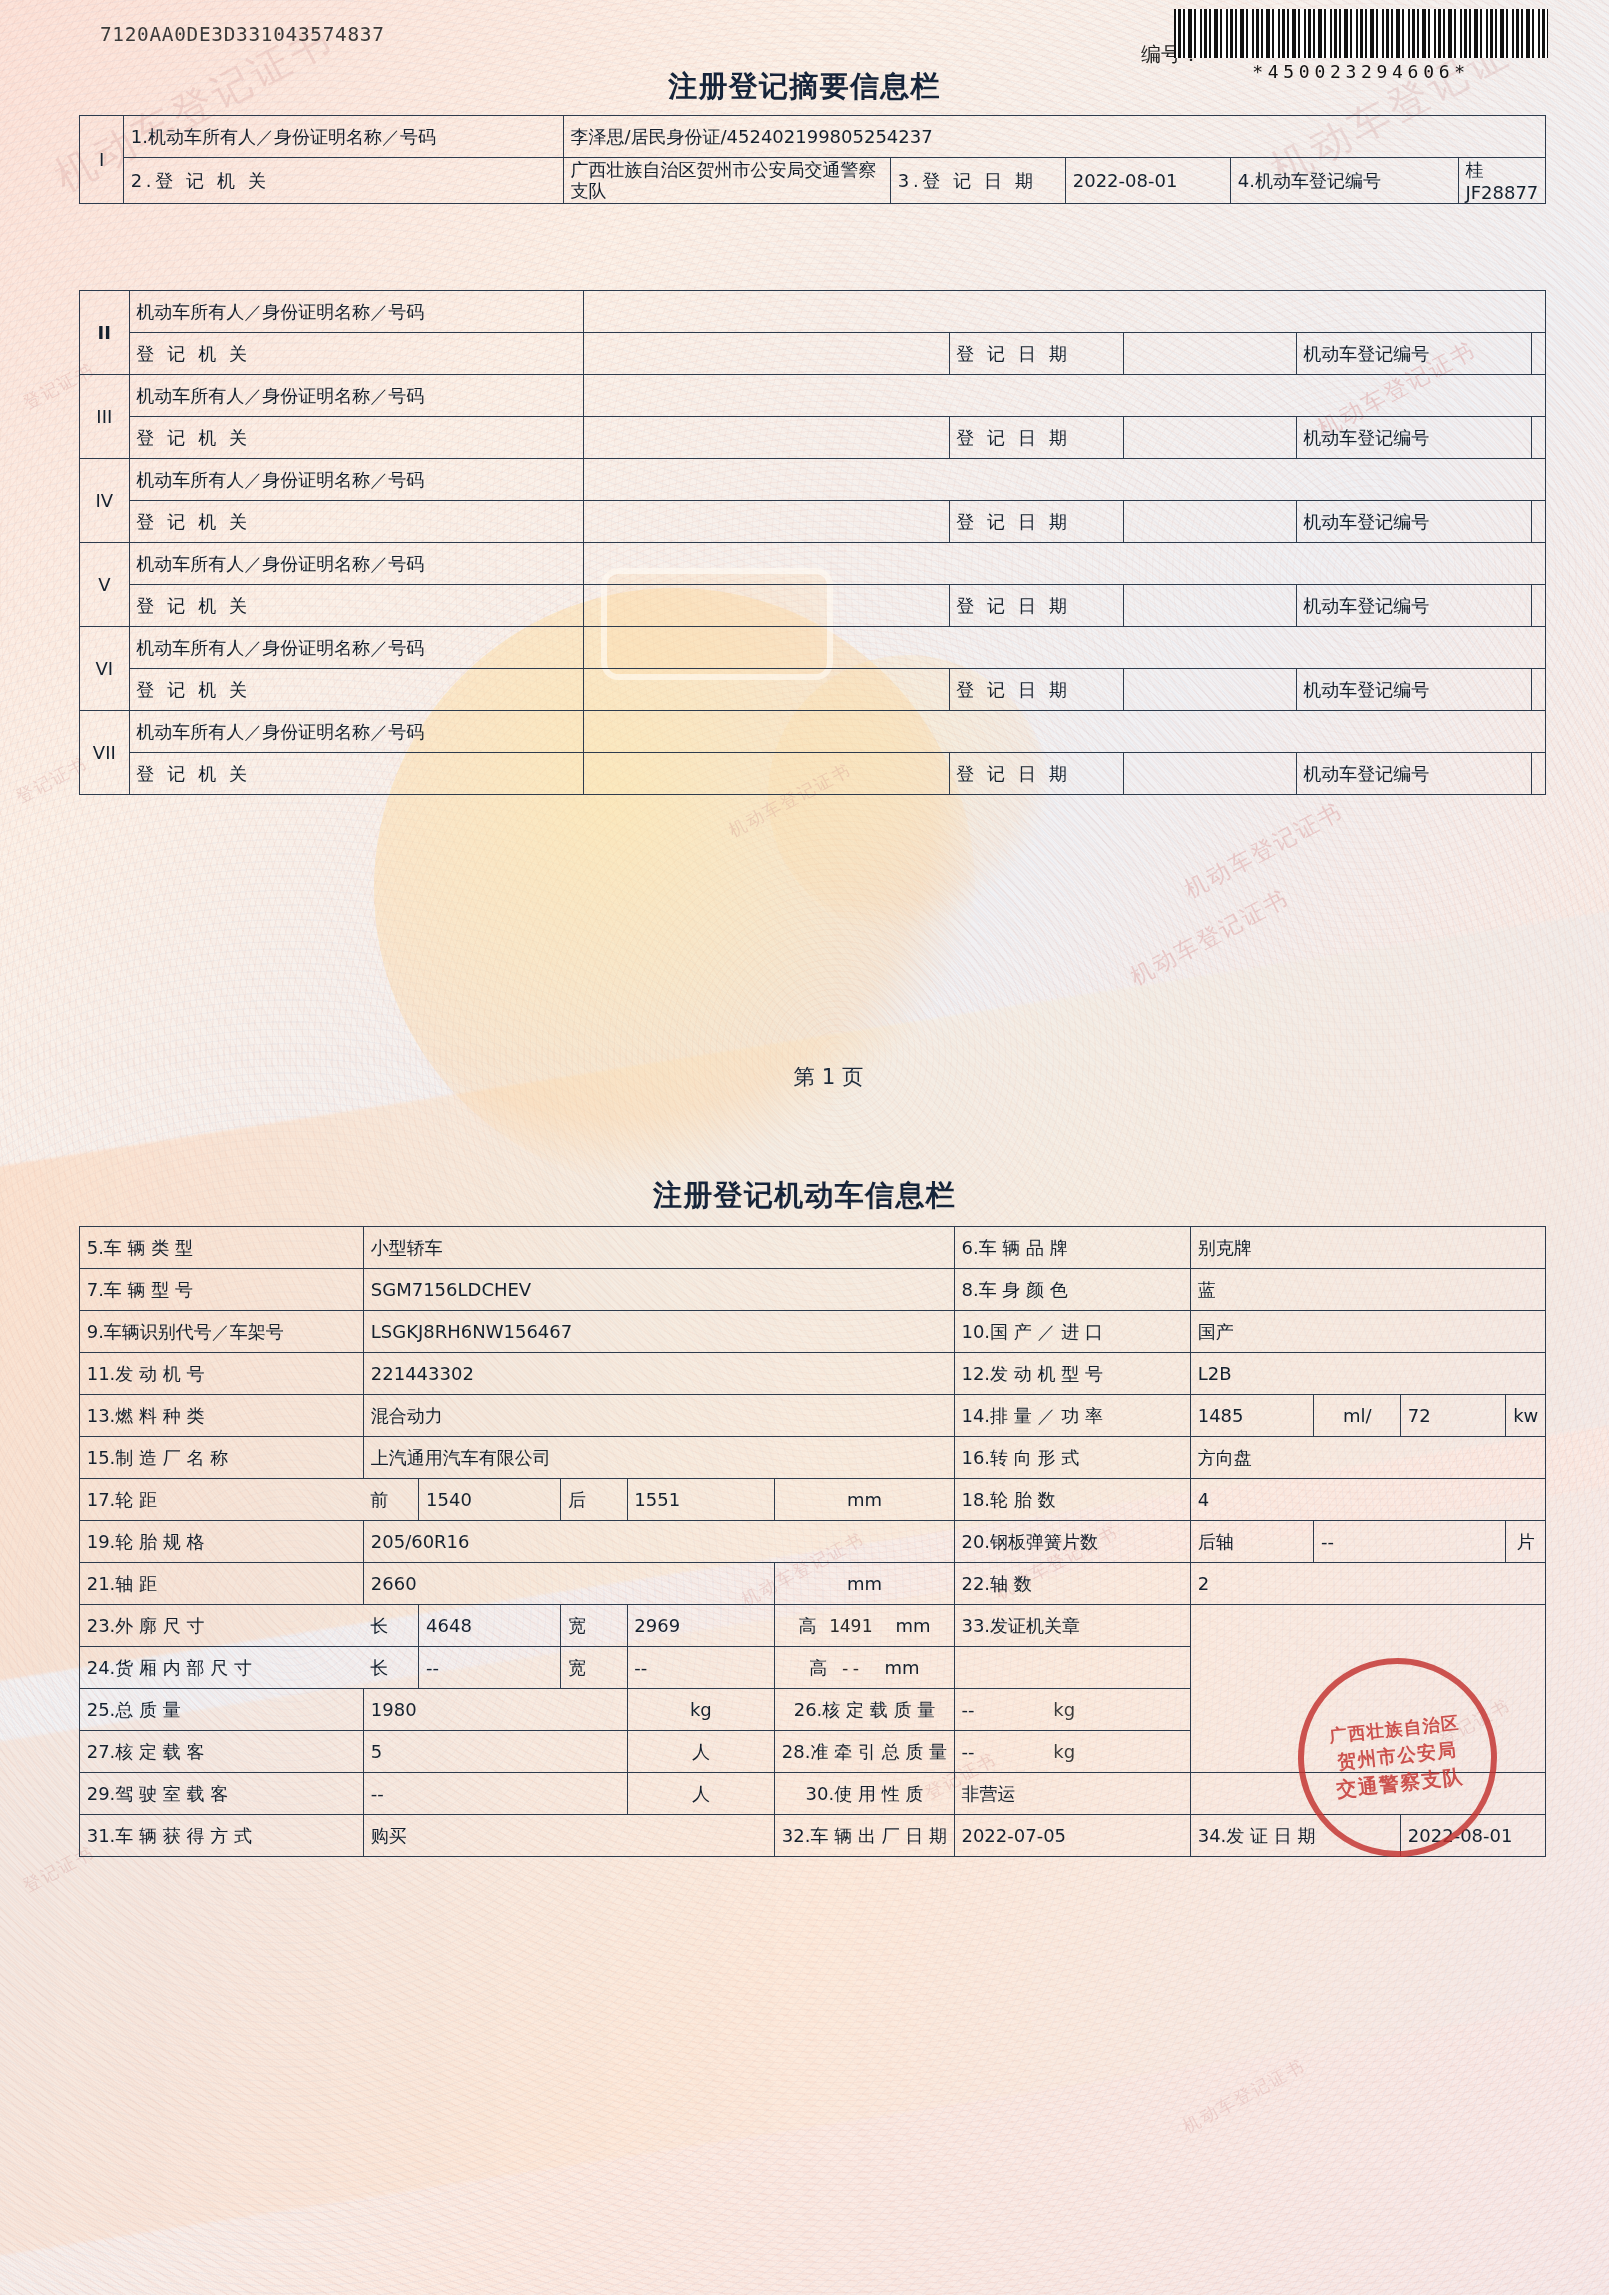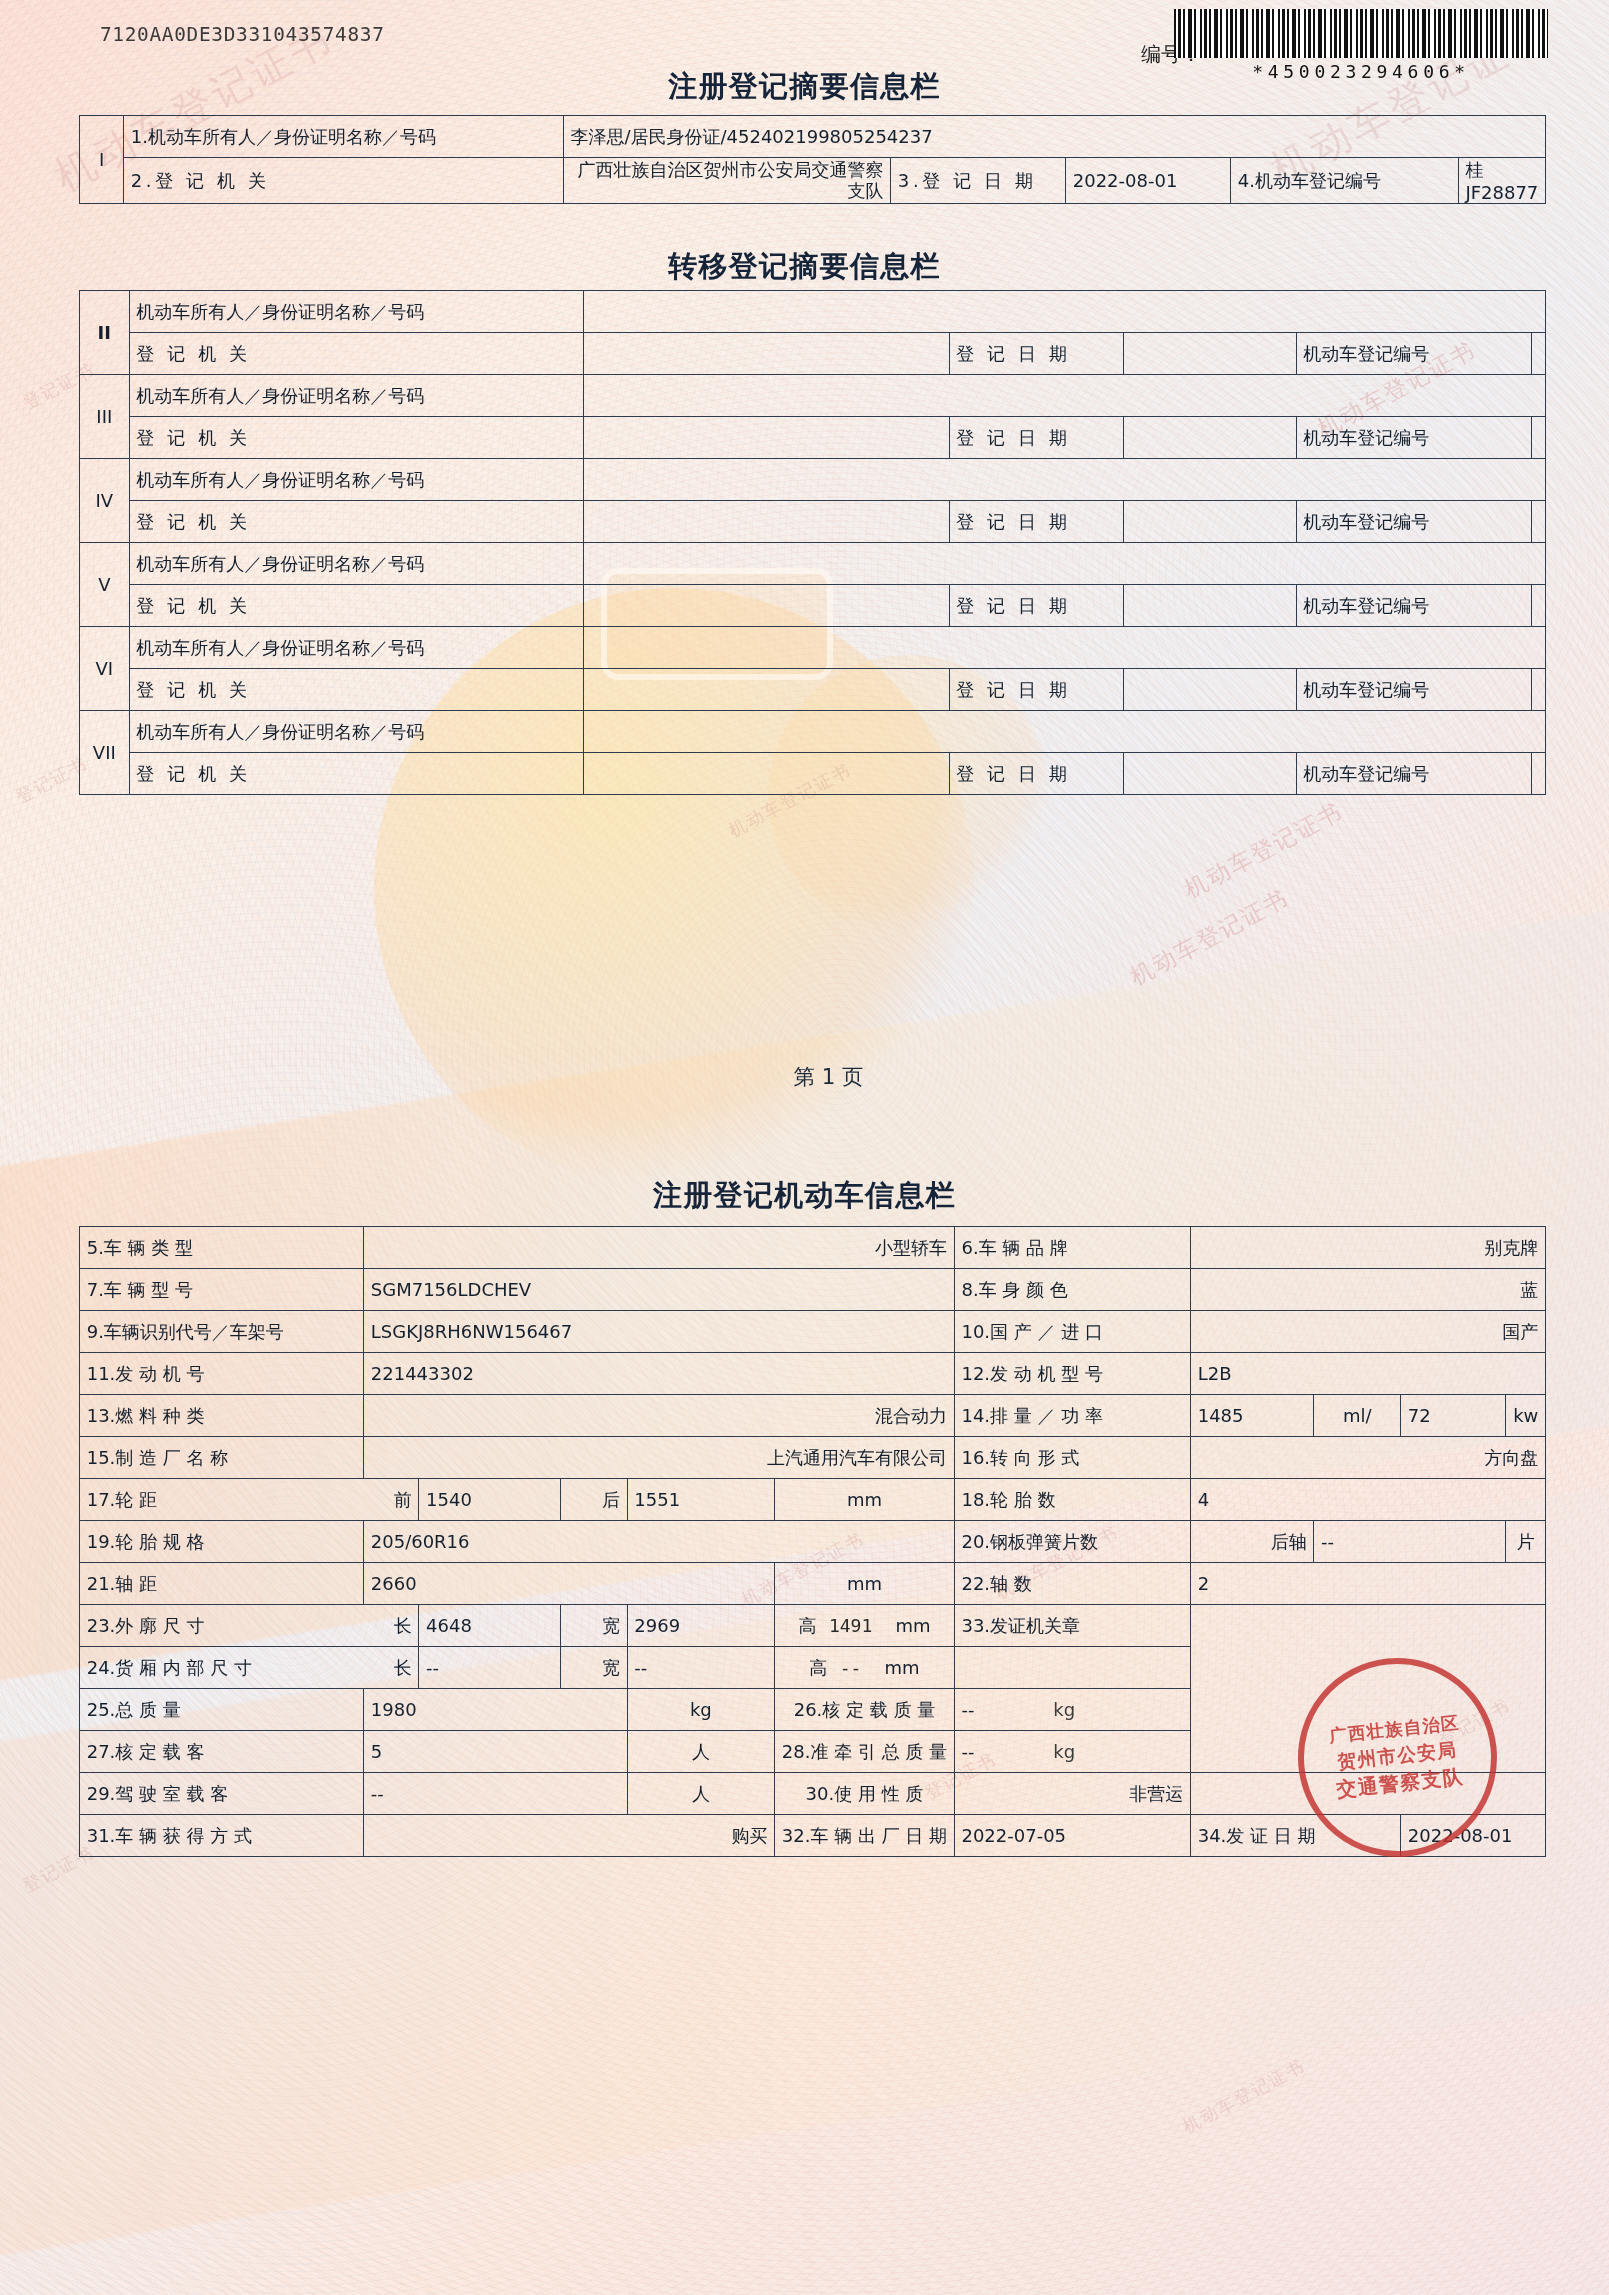--- a/index.html
+++ b/index.html
@@ -100,21 +100,21 @@
     background:transparent;
   }
   .lbl{white-space:nowrap;}
   .lbl-sp{letter-spacing:.20em;}
   .val{
     font-family:"DejaVu Sans Mono","Liberation Mono",monospace;
     font-size:18px;color:#2a2a2a;
   }
   .val-cn{
     font-family:"DejaVu Sans",sans-serif;
-    font-size:18px;color:#3b3b3b;text-align:right;
+    font-size:18px;color:#3b3b3b;
   }
   .rn{ 
     text-align:center;font-size:18.7px;
     border-right:1.3px dashed #2d3b4d !important;
     font-family:"DejaVu Serif","Liberation Serif",serif;
   }
   .c{text-align:center;}
   .noL{border-left:none !important;}
   .noR{border-right:none !important;}
 
@@ -183,21 +183,20 @@
       <td class="lbl lbl-sp">2.登 记 机 关</td>
       <td class="val-cn" style="width:401px;line-height:1.15;">广西壮族自治区贺州市公安局交通警察支队</td>
       <td class="lbl lbl-sp" style="width:167px;">3.登 记 日 期</td>
       <td class="val" style="width:180px;">2022-08-01</td>
       <td class="lbl" style="width:234px;">4.机动车登记编号</td>
       <td class="val">桂JF28877</td>
     </tr>
   </tbody>
     </table>
 
-  <div class="sec-title" style="top:247px;">转移登记摘要信息栏</div>
 
   <table class="tbl" style="left:79px;top:290px;width:1467px;">
 
     <tbody>
         <tr>
       <td class="rn c" rowspan="2" style="width:37px;font-weight:bold;">II</td>
       <td class="lbl" style="width:461px;">机动车所有人／身份证明名称／号码</td>
       <td class="val" colspan="5"></td>
     </tr>
     <tr>

